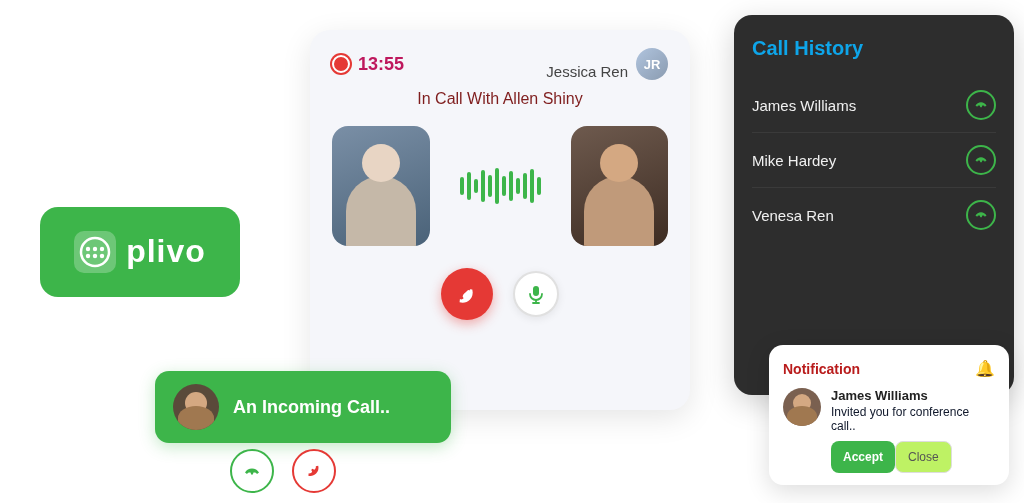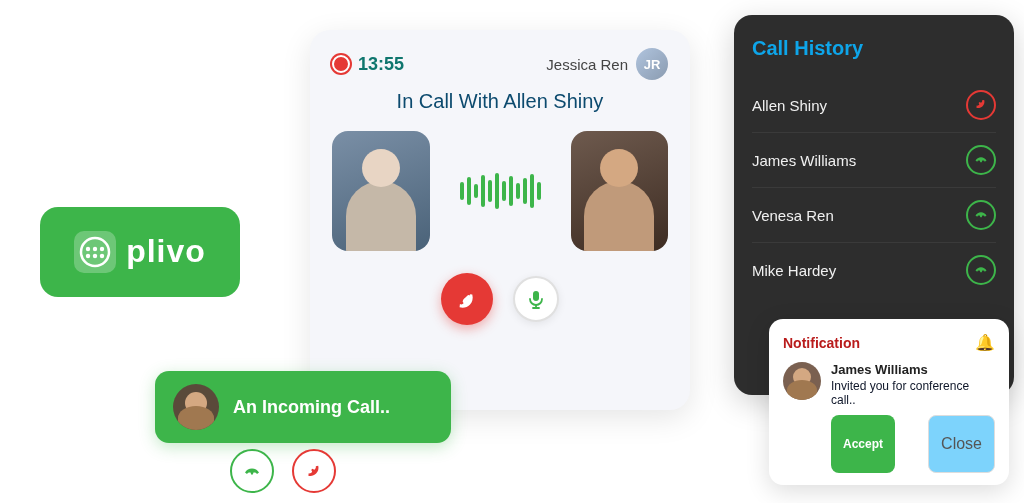--- a/index.html
+++ b/index.html
@@ -55,56 +55,56 @@
       align-items: center;
       justify-content: space-between;
       margin-bottom: 10px;
     }
     .call-timer {
       display: flex;
       align-items: center;
       gap: 8px;
       font-size: 18px;
       font-weight: 600;
-      color: #0f766e;
+      color: #be185d;
     }
     .record-icon {
       width: 18px;
       height: 18px;
       border-radius: 50%;
       background: #e53935;
       border: 2px solid #fff;
       box-shadow: 0 0 0 2px #e53935;
       display: inline-block;
     }
     .caller-name-header {
       font-size: 15px;
       color: #444;
       font-weight: 500;
       display: flex;
-      align-items: center;
+      align-items: flex-end;
       gap: 8px;
     }
     .caller-avatar-small {
       width: 32px;
       height: 32px;
       border-radius: 50%;
       background: linear-gradient(135deg, #b0c4de 0%, #8a9bb0 100%);
       overflow: hidden;
       display: flex;
       align-items: center;
       justify-content: center;
       font-size: 13px;
       color: #fff;
       font-weight: 600;
     }
     .in-call-label {
       text-align: center;
-      font-size: 20px;
-      color: #0c4a6e;
+      font-size: 16px;
+      color: #7f1d1d;
       margin: 8px 0 18px 0;
       font-weight: 400;
     }
     .avatars-row {
       display: flex;
       align-items: center;
       justify-content: center;
       gap: 30px;
       margin: 10px 0;
     }
@@ -419,40 +419,38 @@
       color: #222;
       margin-bottom: 2px;
     }
     .notif-msg {
       font-size: 12px;
       color: #0f172a;
       margin-bottom: 8px;
     }
     .notif-actions {
       display: flex;
-      gap: 8px;
-      justify-content: space-between;
     }
     .accept-btn {
       background: #3db54a;
       color: #fff;
       border: none;
       border-radius: 8px;
       padding: 4px 12px;
       font-size: 12px;
       cursor: pointer;
       font-weight: 600;
     }
     .close-btn {
-      background: #7dd3fc;
+      background: #bef264;
       color: #555;
       border: 1px solid #ddd;
       border-radius: 8px;
-      padding: 19px 12px;
-      font-size: 16px;
+      padding: 8px 12px;
+      font-size: 12px;
       cursor: pointer;
       font-weight: 500;
     }
   </style>
 </head>
 <body>
 
 <div class="logo-area">
   <svg class="logo-icon" viewBox="0 0 42 42" fill="none" xmlns="http://www.w3.org/2000/svg">
     <rect width="42" height="42" rx="10" fill="white" fill-opacity="0.25"></rect>
@@ -528,50 +526,42 @@
   <button class="reject-incoming">
     <svg width="18" height="18" viewBox="0 0 18 18">
       <path d="M2 10.5C3.5 8 6 6.5 9 6.5C12 6.5 14.5 8 16 10.5L14 12C13.6 11 12 10.2 10.5 10.6L9.8 12.5C9.3 12.7 8.7 12.7 8.2 12.5L7.5 10.6C6 10.2 4.4 11 4 12L2 10.5Z" fill="#e53935" transform="rotate(135,9,9.5)"></path>
     </svg>
   </button>
 </div>
 
 <div class="call-history-panel">
   <div class="call-history-title">Call History</div>
 
-  <div class="history-item">
-    <span class="history-name">Allen Shiny</span>
-    <div class="call-icon-red">
-      <svg width="14" height="14" viewBox="0 0 14 14">
-          <path d="M1.5 7.5C2.5 5.5 4.7 4.2 7 4.2C9.3 4.2 11.5 5.5 12.5 7.5L10.8 8.8C10.5 8 9.3 7.4 8.2 7.7L7.7 9.2C7.4 9.3 6.6 9.3 6.3 9.2L5.8 7.7C4.7 7.4 3.5 8 3.2 8.8L1.5 7.5Z" fill="#e53935" transform="rotate(135,7,6.5)"></path>
-        </svg>
-    </div>
-  </div>
 
 
   <div class="history-item">
     <span class="history-name">James Williams</span>
     <div class="call-icon-green">
       <svg width="14" height="14" viewBox="0 0 14 14">
           <path d="M1.5 7.5C2.5 5.5 4.7 4.2 7 4.2C9.3 4.2 11.5 5.5 12.5 7.5L10.8 8.8C10.5 8 9.3 7.4 8.2 7.7L7.7 9.2C7.4 9.3 6.6 9.3 6.3 9.2L5.8 7.7C4.7 7.4 3.5 8 3.2 8.8L1.5 7.5Z" fill="#3db54a"></path>
         </svg>
     </div>
   </div>
 
   <div class="history-item">
-    <span class="history-name">Venesa Ren</span>
+    <span class="history-name">Mike Hardey</span>
     <div class="call-icon-green">
       <svg width="14" height="14" viewBox="0 0 14 14">
           <path d="M1.5 7.5C2.5 5.5 4.7 4.2 7 4.2C9.3 4.2 11.5 5.5 12.5 7.5L10.8 8.8C10.5 8 9.3 7.4 8.2 7.7L7.7 9.2C7.4 9.3 6.6 9.3 6.3 9.2L5.8 7.7C4.7 7.4 3.5 8 3.2 8.8L1.5 7.5Z" fill="#3db54a"></path>
         </svg>
     </div>
   </div>
 
   <div class="history-item">
-    <span class="history-name">Mike Hardey</span>
+    <span class="history-name">Venesa Ren</span>
     <div class="call-icon-green">
       <svg width="14" height="14" viewBox="0 0 14 14">
           <path d="M1.5 7.5C2.5 5.5 4.7 4.2 7 4.2C9.3 4.2 11.5 5.5 12.5 7.5L10.8 8.8C10.5 8 9.3 7.4 8.2 7.7L7.7 9.2C7.4 9.3 6.6 9.3 6.3 9.2L5.8 7.7C4.7 7.4 3.5 8 3.2 8.8L1.5 7.5Z" fill="#3db54a"></path>
         </svg>
     </div>
   </div>
 </div>
 
 <div class="notification-card">
   <div class="notification-header">

